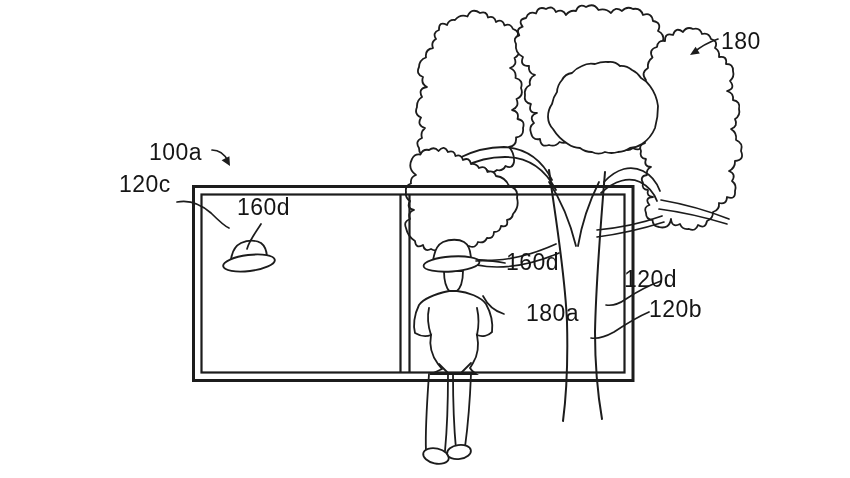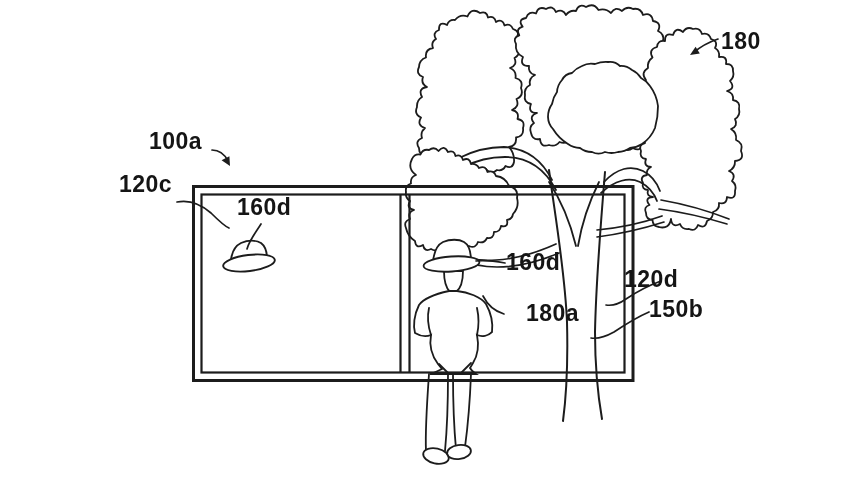--- a/index.html
+++ b/index.html
@@ -2,21 +2,21 @@
 <html><head>
 <meta charset="utf-8">
 <style>
   html,body{margin:0;padding:0;background:#ffffff;}
   .stage{
     position:relative;width:850px;height:478px;background:#ffffff;
     font-family:"Liberation Sans", sans-serif;overflow:hidden;
   }
   .stage svg{position:absolute;left:0;top:0;}
   .ref-label{
-    position:absolute;font-size:23px;font-weight:700;color:#151515;
+    position:absolute;font-size:23px;font-weight:400;color:#151515;
     line-height:1;letter-spacing:0.5px;white-space:nowrap;user-select:none;
   }
   .fig-line{stroke:#1c1c1c;fill:none;stroke-linecap:round;stroke-linejoin:round;}
   .foliage{stroke:#1c1c1c;fill:#ffffff;stroke-width:1.8;stroke-linejoin:round;}
   .whitefill{fill:#ffffff;stroke:#1c1c1c;}
   .arrowhead{fill:#1c1c1c;stroke:none;}
 </style>
 </head>
 <body>
 
@@ -105,21 +105,21 @@
       <path class="fig-line" d="M 504,314 C 494,311 487,304 483,296"></path>
       <path class="fig-line" d="M 661,281 C 647,286 635,293 626,299 C 619,304 612,306 606,305"></path>
       <path class="fig-line" d="M 649,312 C 635,318 623,326 614,332 C 605,337 597,339 591,338"></path>
       <path class="fig-line" d="M 212,150 C 220,150 225,155 228,161"></path>
       <polygon class="arrowhead" points="230,166 229.4,156.3 221.6,160.2"></polygon>
       <path class="fig-line" d="M 718,39 C 709,42 700,47 693,53"></path>
       <polygon class="arrowhead" points="690,55 699.8,53.6 695.6,46.8"></polygon>
     </g>
   </svg>
 
-  <div class="ref-label" style="left:149px;top:130px">100a</div>
+  <div class="ref-label" style="left:149px;top:141px">100a</div>
   <div class="ref-label" style="left:119px;top:173px">120c</div>
   <div class="ref-label" style="left:237px;top:196px">160d</div>
   <div class="ref-label" style="left:506px;top:251px">160d</div>
   <div class="ref-label" style="left:526px;top:302px">180a</div>
   <div class="ref-label" style="left:624px;top:268px">120d</div>
-  <div class="ref-label" style="left:649px;top:298px">150b</div>
+  <div class="ref-label" style="left:649px;top:298px">120b</div>
   <div class="ref-label" style="left:721px;top:30px">180</div>
 </div>
 
 </body></html>

